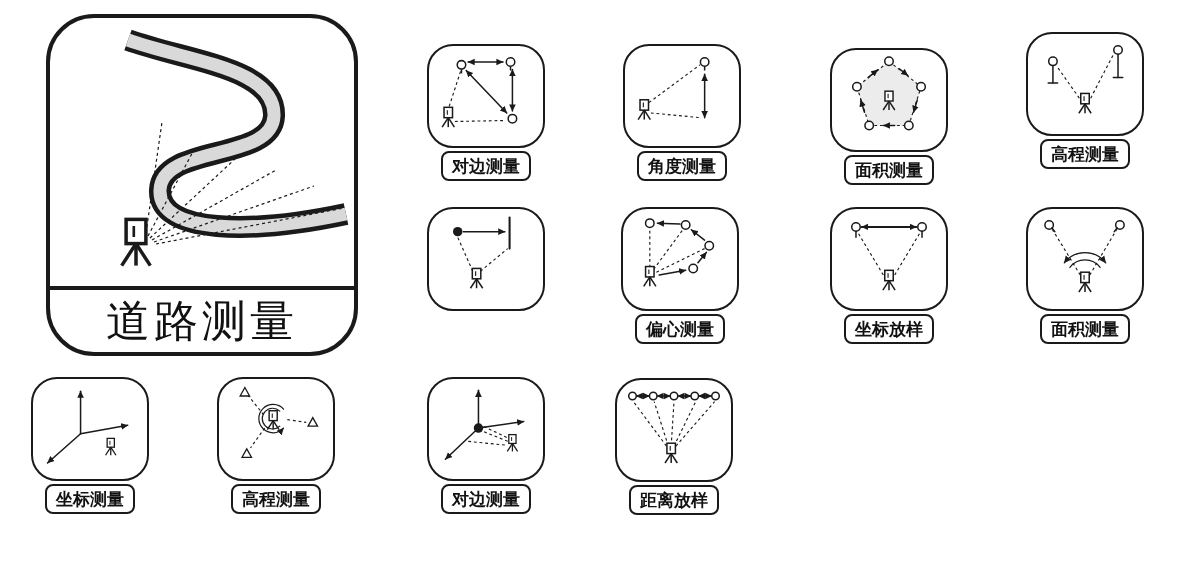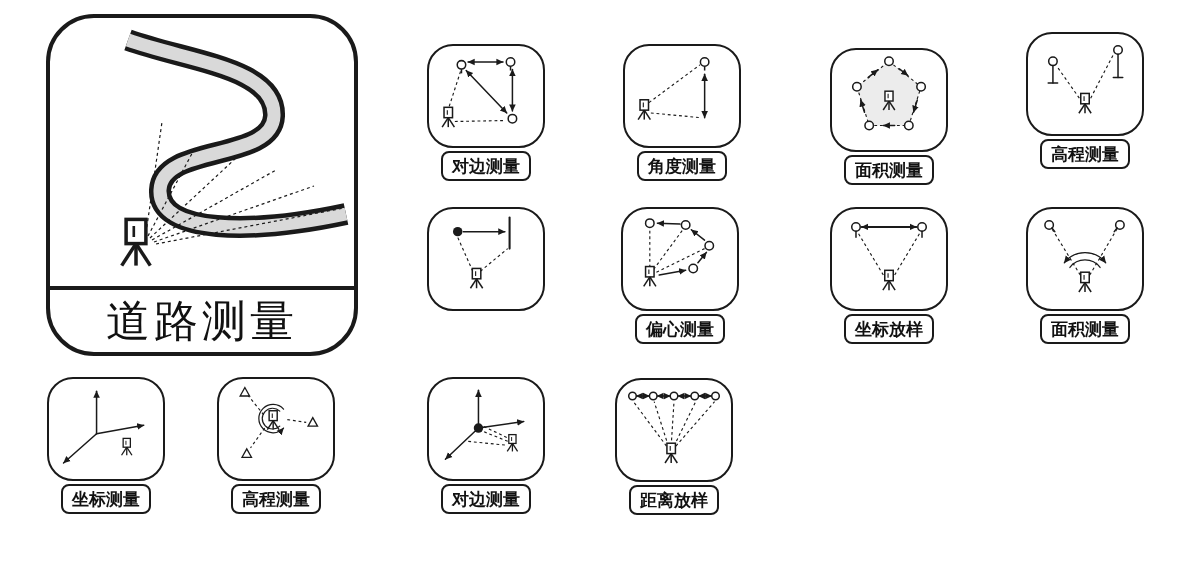--- a/index.html
+++ b/index.html
@@ -189,21 +189,21 @@
       <circle class="pc" cx="97" cy="17" r="4.5"></circle>
       <line class="ln" x1="94" y1="20" x2="91" y2="24"></line>
       <path class="ln" style="stroke-width:1.3" d="M44,62 A20,20 0 0 1 76,62"></path>
       <path class="ln" style="stroke-width:1.3" d="M38,57 A28,28 0 0 1 82,57" marker-start="url(#arr)" marker-end="url(#arr)"></path>
       <use href="#tripod" xlink:href="#tripod" transform="translate(60,80)"></use>
     </svg>
   </div>
   <div class="tile-label">面积测量</div>
 </div>
 
-<div class="tile" style="left:44px;top:377px">
+<div class="tile" style="left:28px;top:377px">
   <div class="icon-box">
     <svg viewBox="0 0 120 106">
       <line class="ln" x1="50" y1="58" x2="50" y2="13" marker-end="url(#arr)"></line>
       <line class="ln" x1="50" y1="58" x2="100" y2="49" marker-end="url(#arr)"></line>
       <line class="ln" x1="50" y1="58" x2="15" y2="89" marker-end="url(#arr)"></line>
       <use href="#tripod" xlink:href="#tripod" transform="translate(82,74) scale(0.85)"></use>
     </svg>
   </div>
   <div class="tile-label">坐标测量</div>
 </div>

